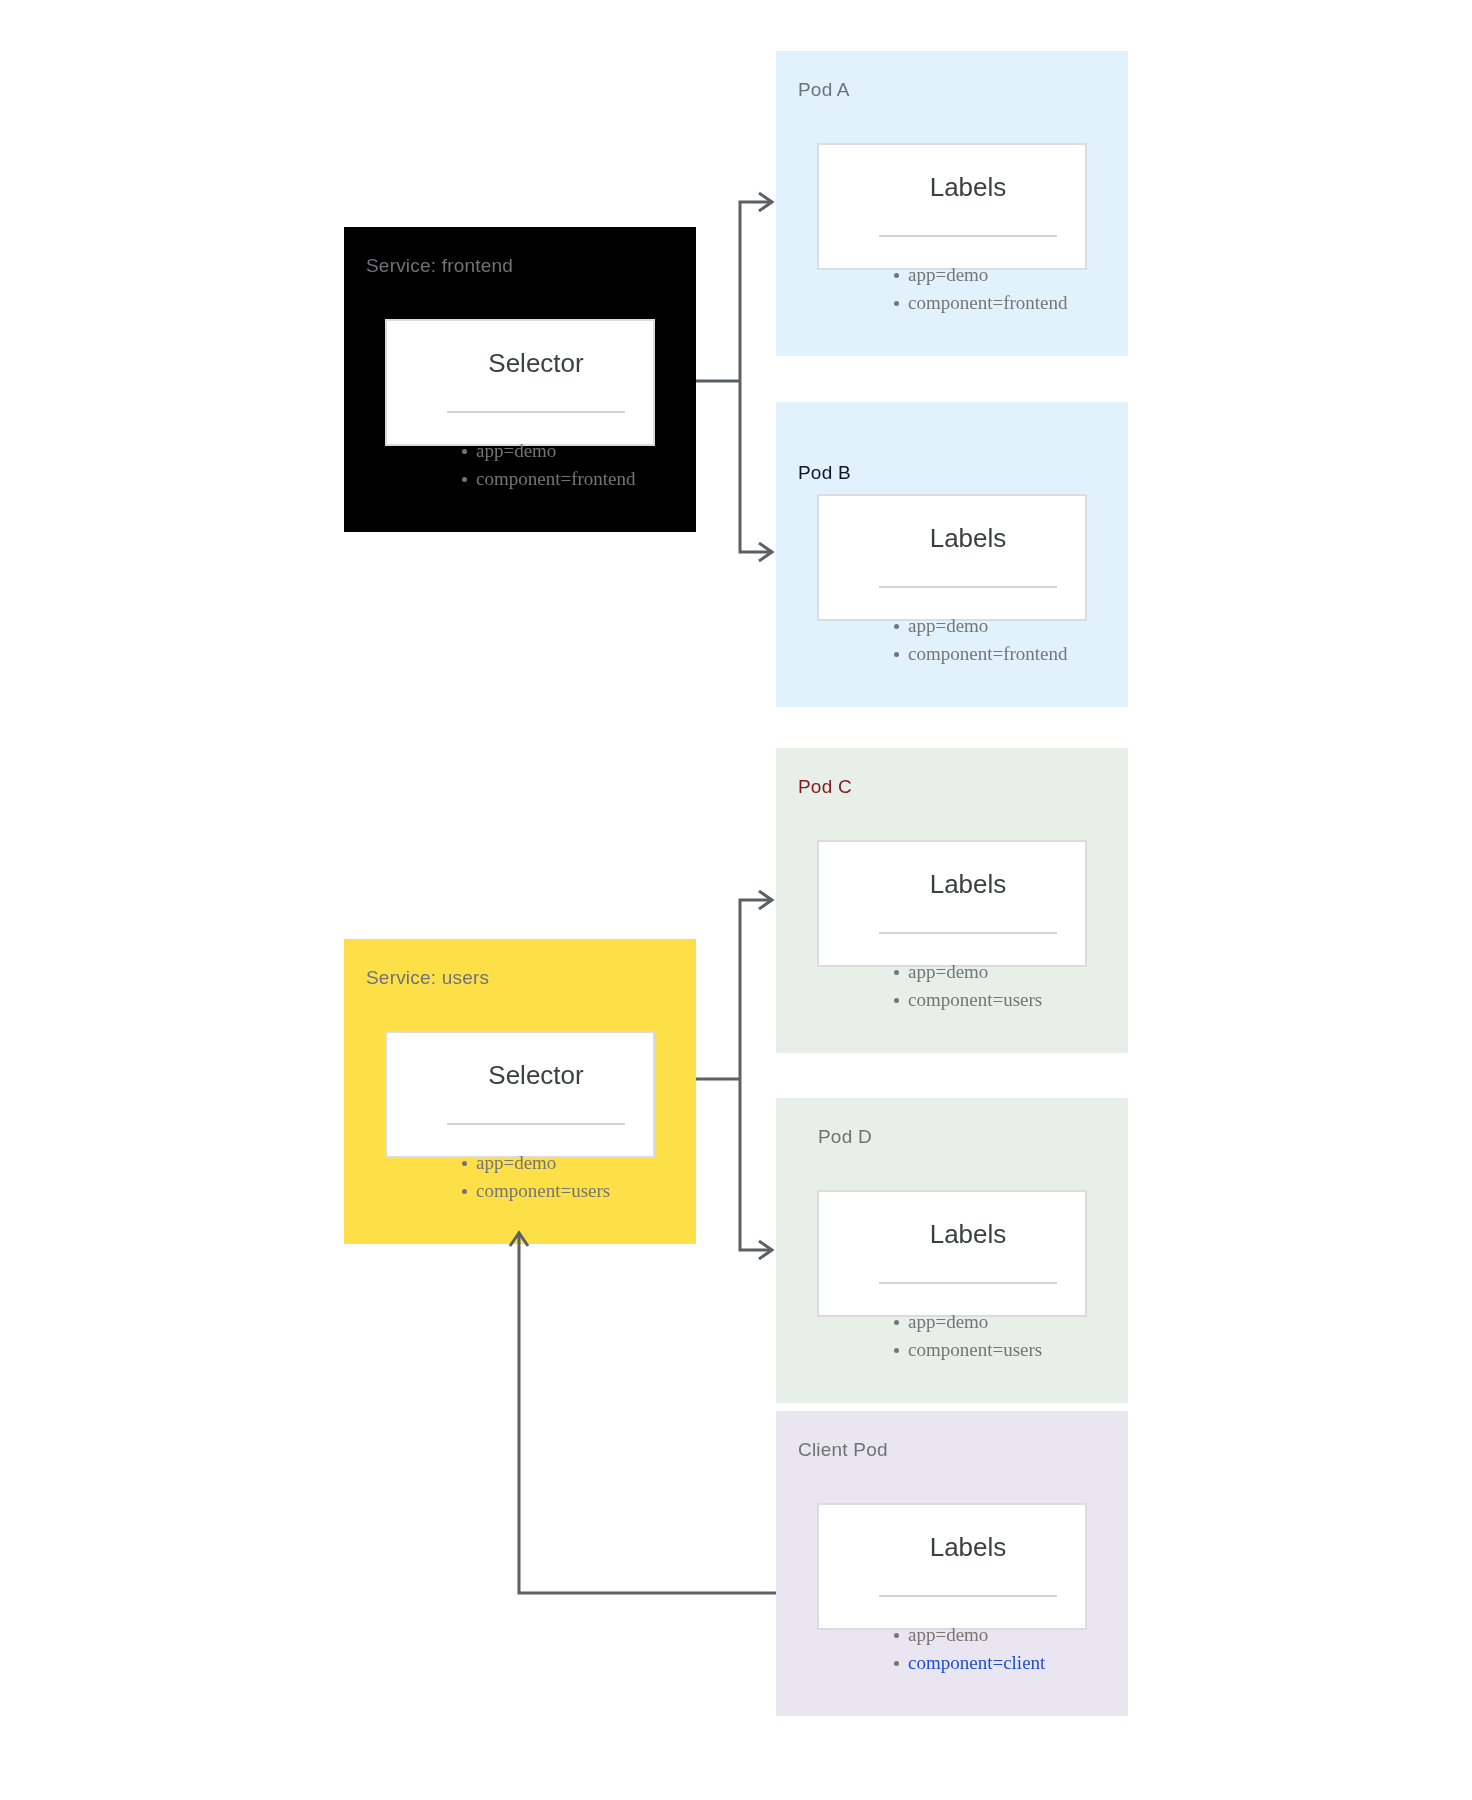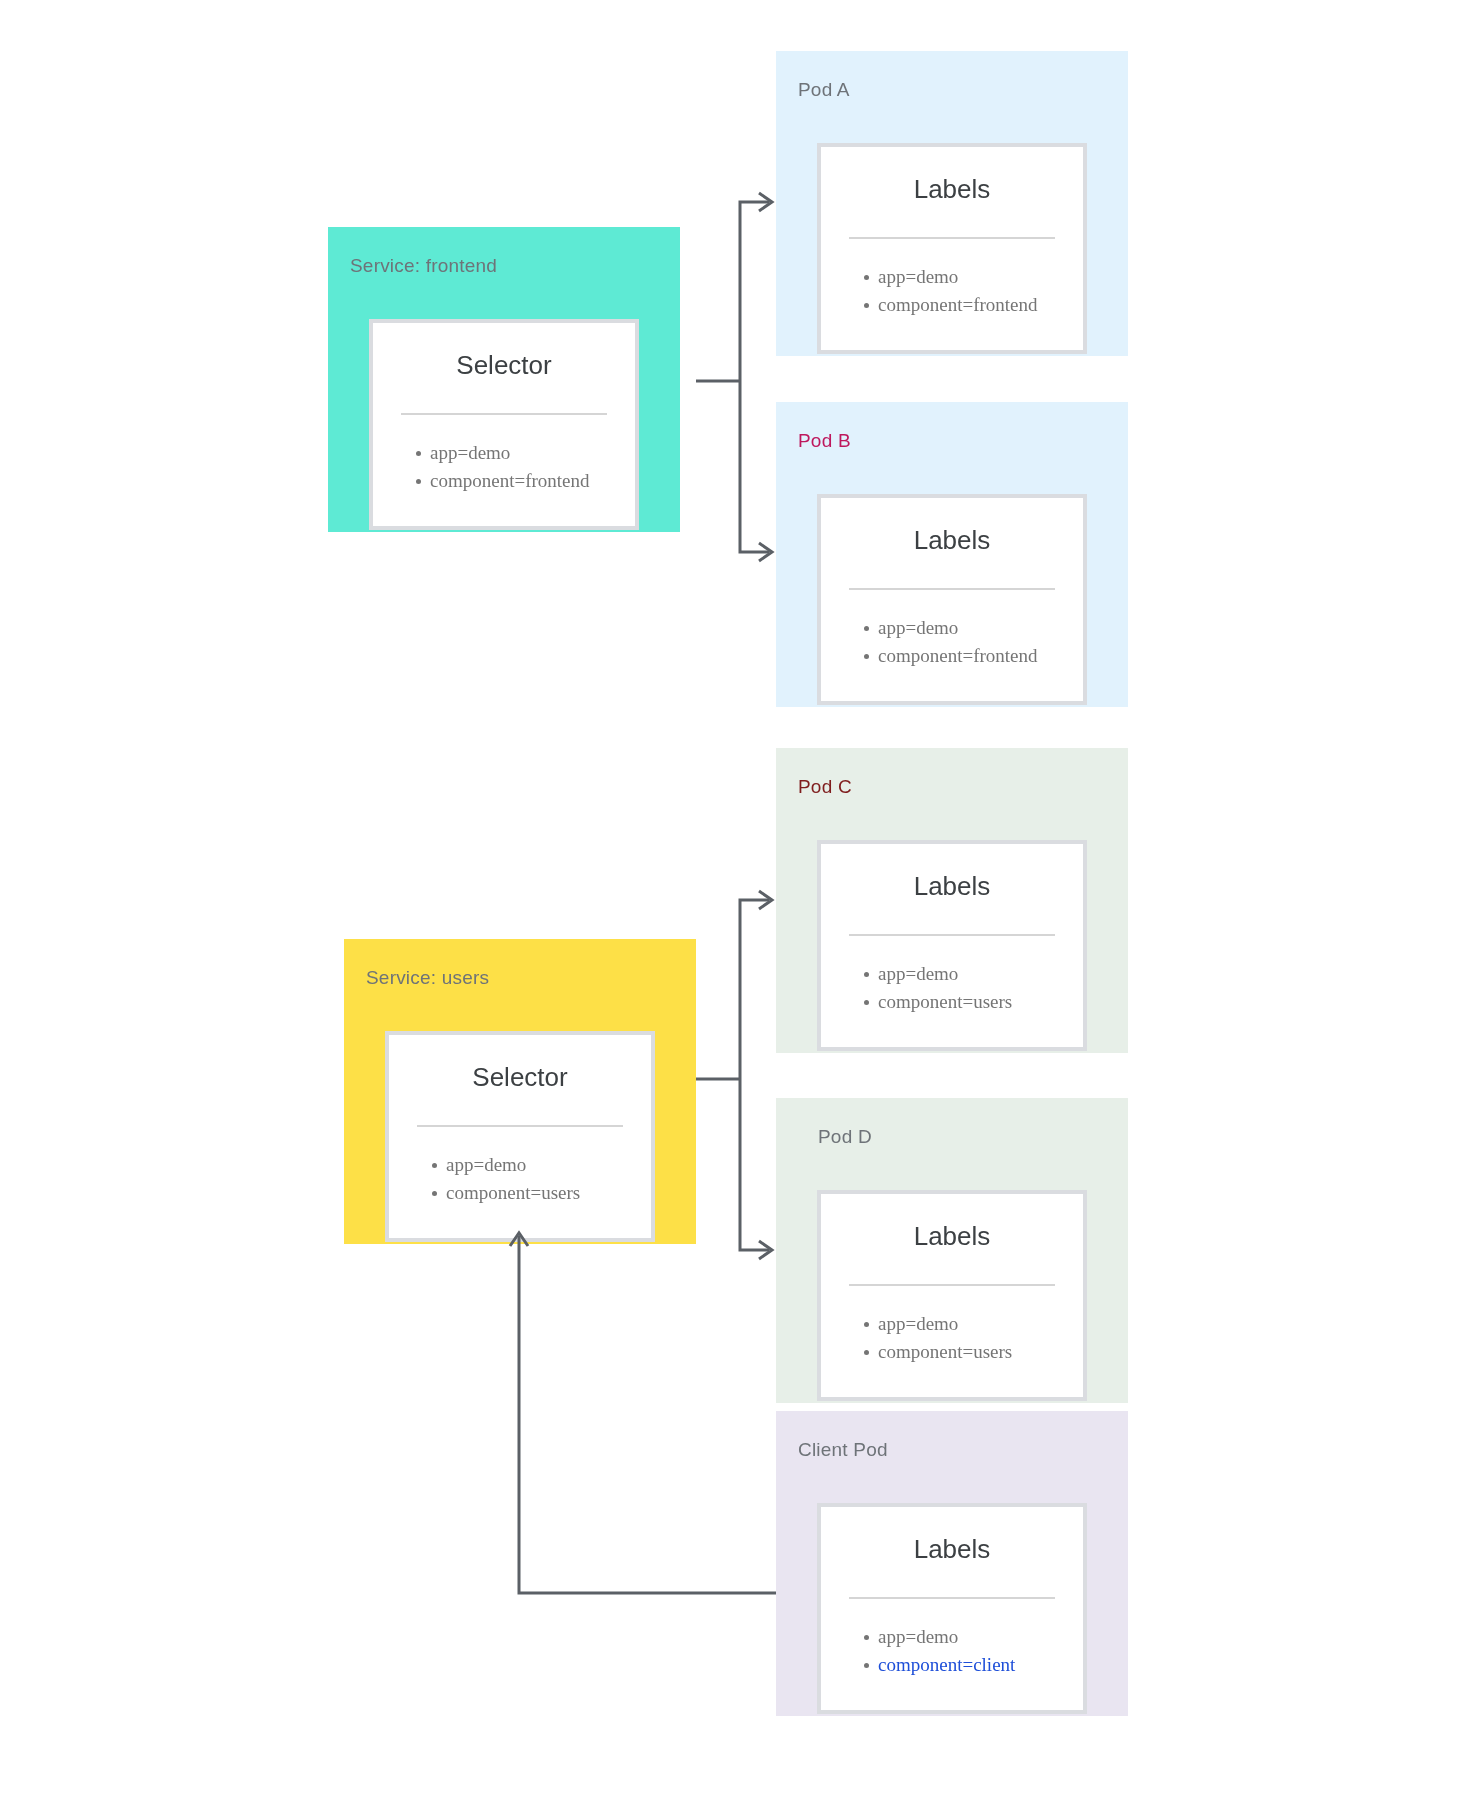--- a/index.html
+++ b/index.html
@@ -23,24 +23,25 @@
     font-size: 19px;
     line-height: 24px;
     color: #6e7378;
     letter-spacing: 0.2px;
   }
   .card {
     position: absolute;
     left: 41px;
     top: 92px;
     width: 270px;
-    height: 211px;
+    height: 127px;
     box-sizing: border-box;
     background: #ffffff;
-    border: 4px solid #f97316;
+    border: 2px solid #f97316;
+    padding-left: 32px;
   }
   .card-title {
     margin-top: 26px;
     text-align: center;
     font-size: 26px;
     line-height: 32px;
     color: #3c4043;
   }
   .divider {
     height: 2px;
@@ -92,34 +93,34 @@
     <div class="card" style="background: rgb(255, 255, 255); border-color: rgb(218, 220, 224);">
       <div class="card-title" style="color: rgb(60, 64, 67);">Labels</div>
       <div class="divider"></div>
       <ul class="items">
         <li style="color: rgb(117, 117, 117);">app=demo</li>
         <li style="color: rgb(117, 117, 117);">component=frontend</li>
       </ul>
     </div>
   </div>
 
-  <div class="box" style="left: 328px; top: 227px; background: #5eead4;">
+  <div class="box" style="left: 344px; top: 227px; background: #000000;">
     <div class="box-title" style="color: rgb(110, 115, 120);">Service: frontend</div>
     <div class="card" style="background: rgb(255, 255, 255); border-color: rgb(218, 220, 224);">
       <div class="card-title" style="color: rgb(60, 64, 67);">Selector</div>
       <div class="divider"></div>
       <ul class="items">
         <li style="color: rgb(117, 117, 117);">app=demo</li>
         <li style="color: rgb(117, 117, 117);">component=frontend</li>
       </ul>
     </div>
   </div>
 
   <div class="box" style="left: 776px; top: 402px; background: rgb(225, 242, 253);">
-    <div class="box-title" style="color: #be185d;">Pod B</div>
+    <div class="box-title" style="color: #0f172a; margin-top: 32px;">Pod B</div>
     <div class="card" style="background: rgb(255, 255, 255); border-color: rgb(218, 220, 224);">
       <div class="card-title" style="color: rgb(60, 64, 67);">Labels</div>
       <div class="divider"></div>
       <ul class="items">
         <li style="color: rgb(117, 117, 117);">app=demo</li>
         <li style="color: rgb(117, 117, 117);">component=frontend</li>
       </ul>
     </div>
   </div>
 

